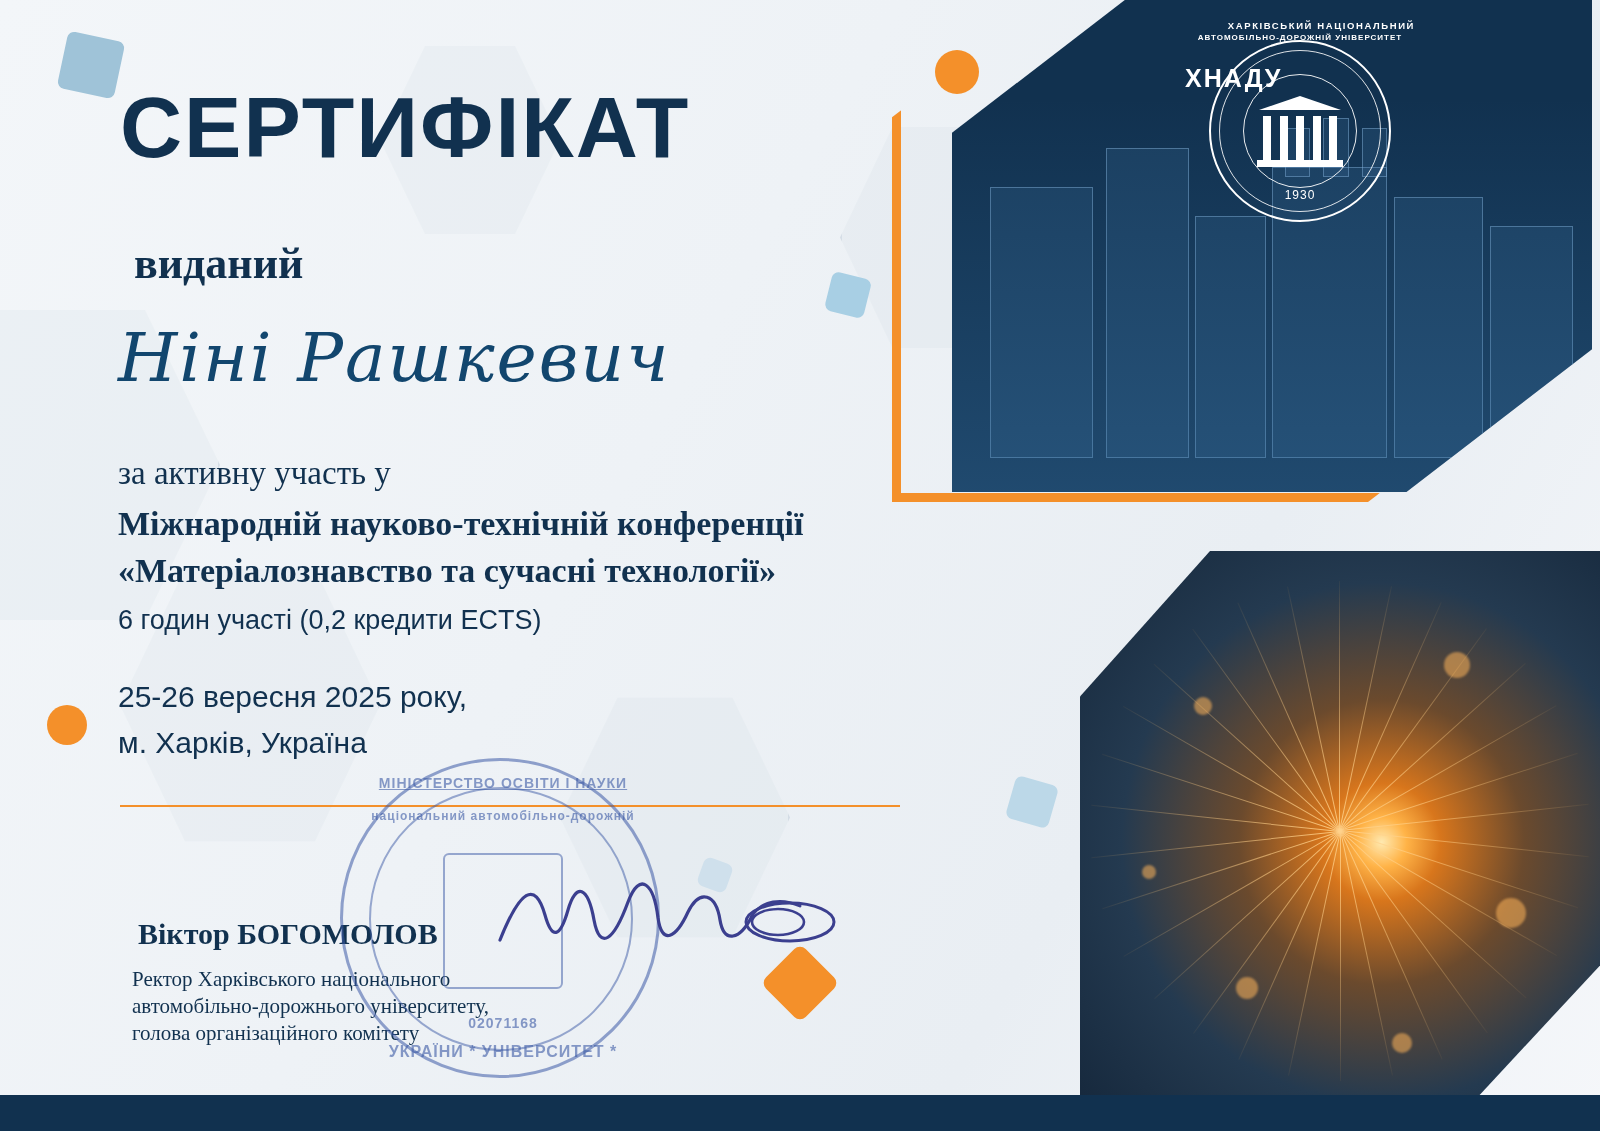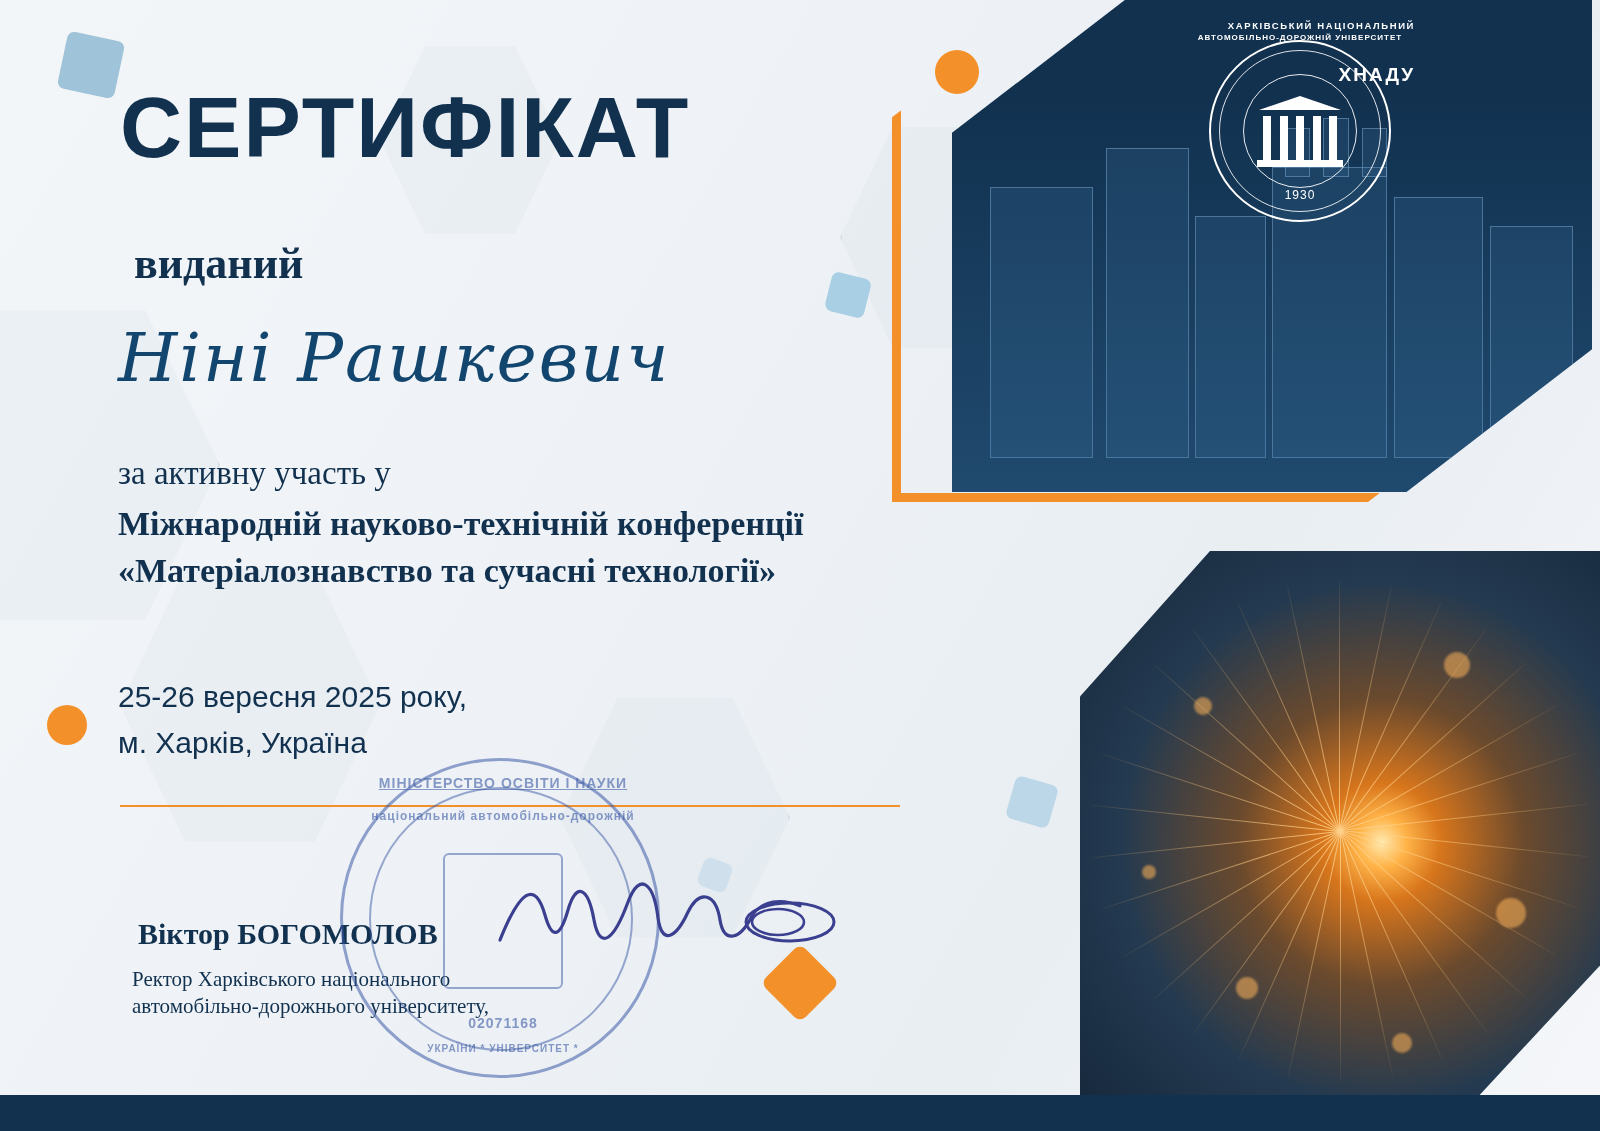--- a/index.html
+++ b/index.html
@@ -114,21 +114,21 @@
     width: 162px; height: 162px;
     border: 1px solid rgba(255,255,255,0.85); border-radius: 50%;
   }
   .logo-inner {
     position: absolute; left: 58px; top: 62px;
     width: 114px; height: 114px;
     border: 1px solid rgba(255,255,255,0.9); border-radius: 50%;
   }
   .logo-abbr {
     position: absolute; left: 0; top: 52px; width: 230px;
-    text-align: right; font-size: 19px; letter-spacing: 2px; font-weight: bold;
+    text-align: left; font-size: 25px; letter-spacing: 2px; font-weight: bold;
   }
   .logo-year {
     position: absolute; left: 0; top: 176px; width: 230px;
     text-align: center; font-size: 12px; letter-spacing: 1px;
   }
   .logo-arc-top, .logo-arc-bottom {
     position: absolute; left: 0; width: 230px; text-align: center;
     font-size: 9.5px; letter-spacing: 1.6px; font-weight: bold;
   }
   .logo-arc-top { top: 8px; text-align: right; }
@@ -246,21 +246,21 @@
   .stamp-core {
     position: absolute; left: 100px; top: 92px; width: 120px; height: 136px;
     border: 2px solid rgba(60,90,165,0.5); border-radius: 6px;
   }
   .stamp-txt {
     position: absolute; left: 0; width: 320px; text-align: center;
     font-size: 14px; letter-spacing: 1px; font-weight: bold;
   }
   .stamp-top { top: 14px; text-decoration: underline; }
   .stamp-mid { top: 48px; font-size: 12px; }
-  .stamp-bot { top: 282px; font-size: 10px; }
+  .stamp-bot { top: 282px; font-size: 16px; }
   .stamp-num { top: 254px; font-size: 14px; }
 
   .signature {
     position: absolute; left: 490px; top: 860px;
     width: 400px; height: 110px;
     pointer-events: none;
   }
 </style>
 </head>
 <body>
@@ -360,27 +360,29 @@
     </div>
   </div>
 
   <div class="content">
     <div class="title">СЕРТИФІКАТ</div>
     <div class="issued">виданий</div>
     <div class="recipient">Ніні Рашкевич</div>
     <div class="for-line">за активну участь у</div>
     <div class="conf-1">Міжнародній науково-технічній конференції</div>
     <div class="conf-2">«Матеріалознавство та сучасні технології»</div>
+    <div class="hours">6 годин участі (0,2 кредити ECTS)</div>
     <div class="date-line">25-26 вересня 2025 року,</div>
     <div class="place-line">м. Харків, Україна</div>
     <div class="rule"></div>
     <div class="signer-name">Віктор БОГОМОЛОВ</div>
     <div class="signer-role">
       <div>Ректор Харківського національного</div>
       <div>автомобільно-дорожнього університету,</div>
+      <div>голова організаційного комітету</div>
     </div>
   </div>
 
   <div class="stamp">
     <div class="stamp-inner"></div>
     <div class="stamp-core"></div>
     <div class="stamp-txt stamp-top">МІНІСТЕРСТВО ОСВІТИ І НАУКИ</div>
     <div class="stamp-txt stamp-mid">національний автомобільно-дорожній</div>
     <div class="stamp-txt stamp-num">02071168</div>
     <div class="stamp-txt stamp-bot">УКРАЇНИ * УНІВЕРСИТЕТ *</div>

